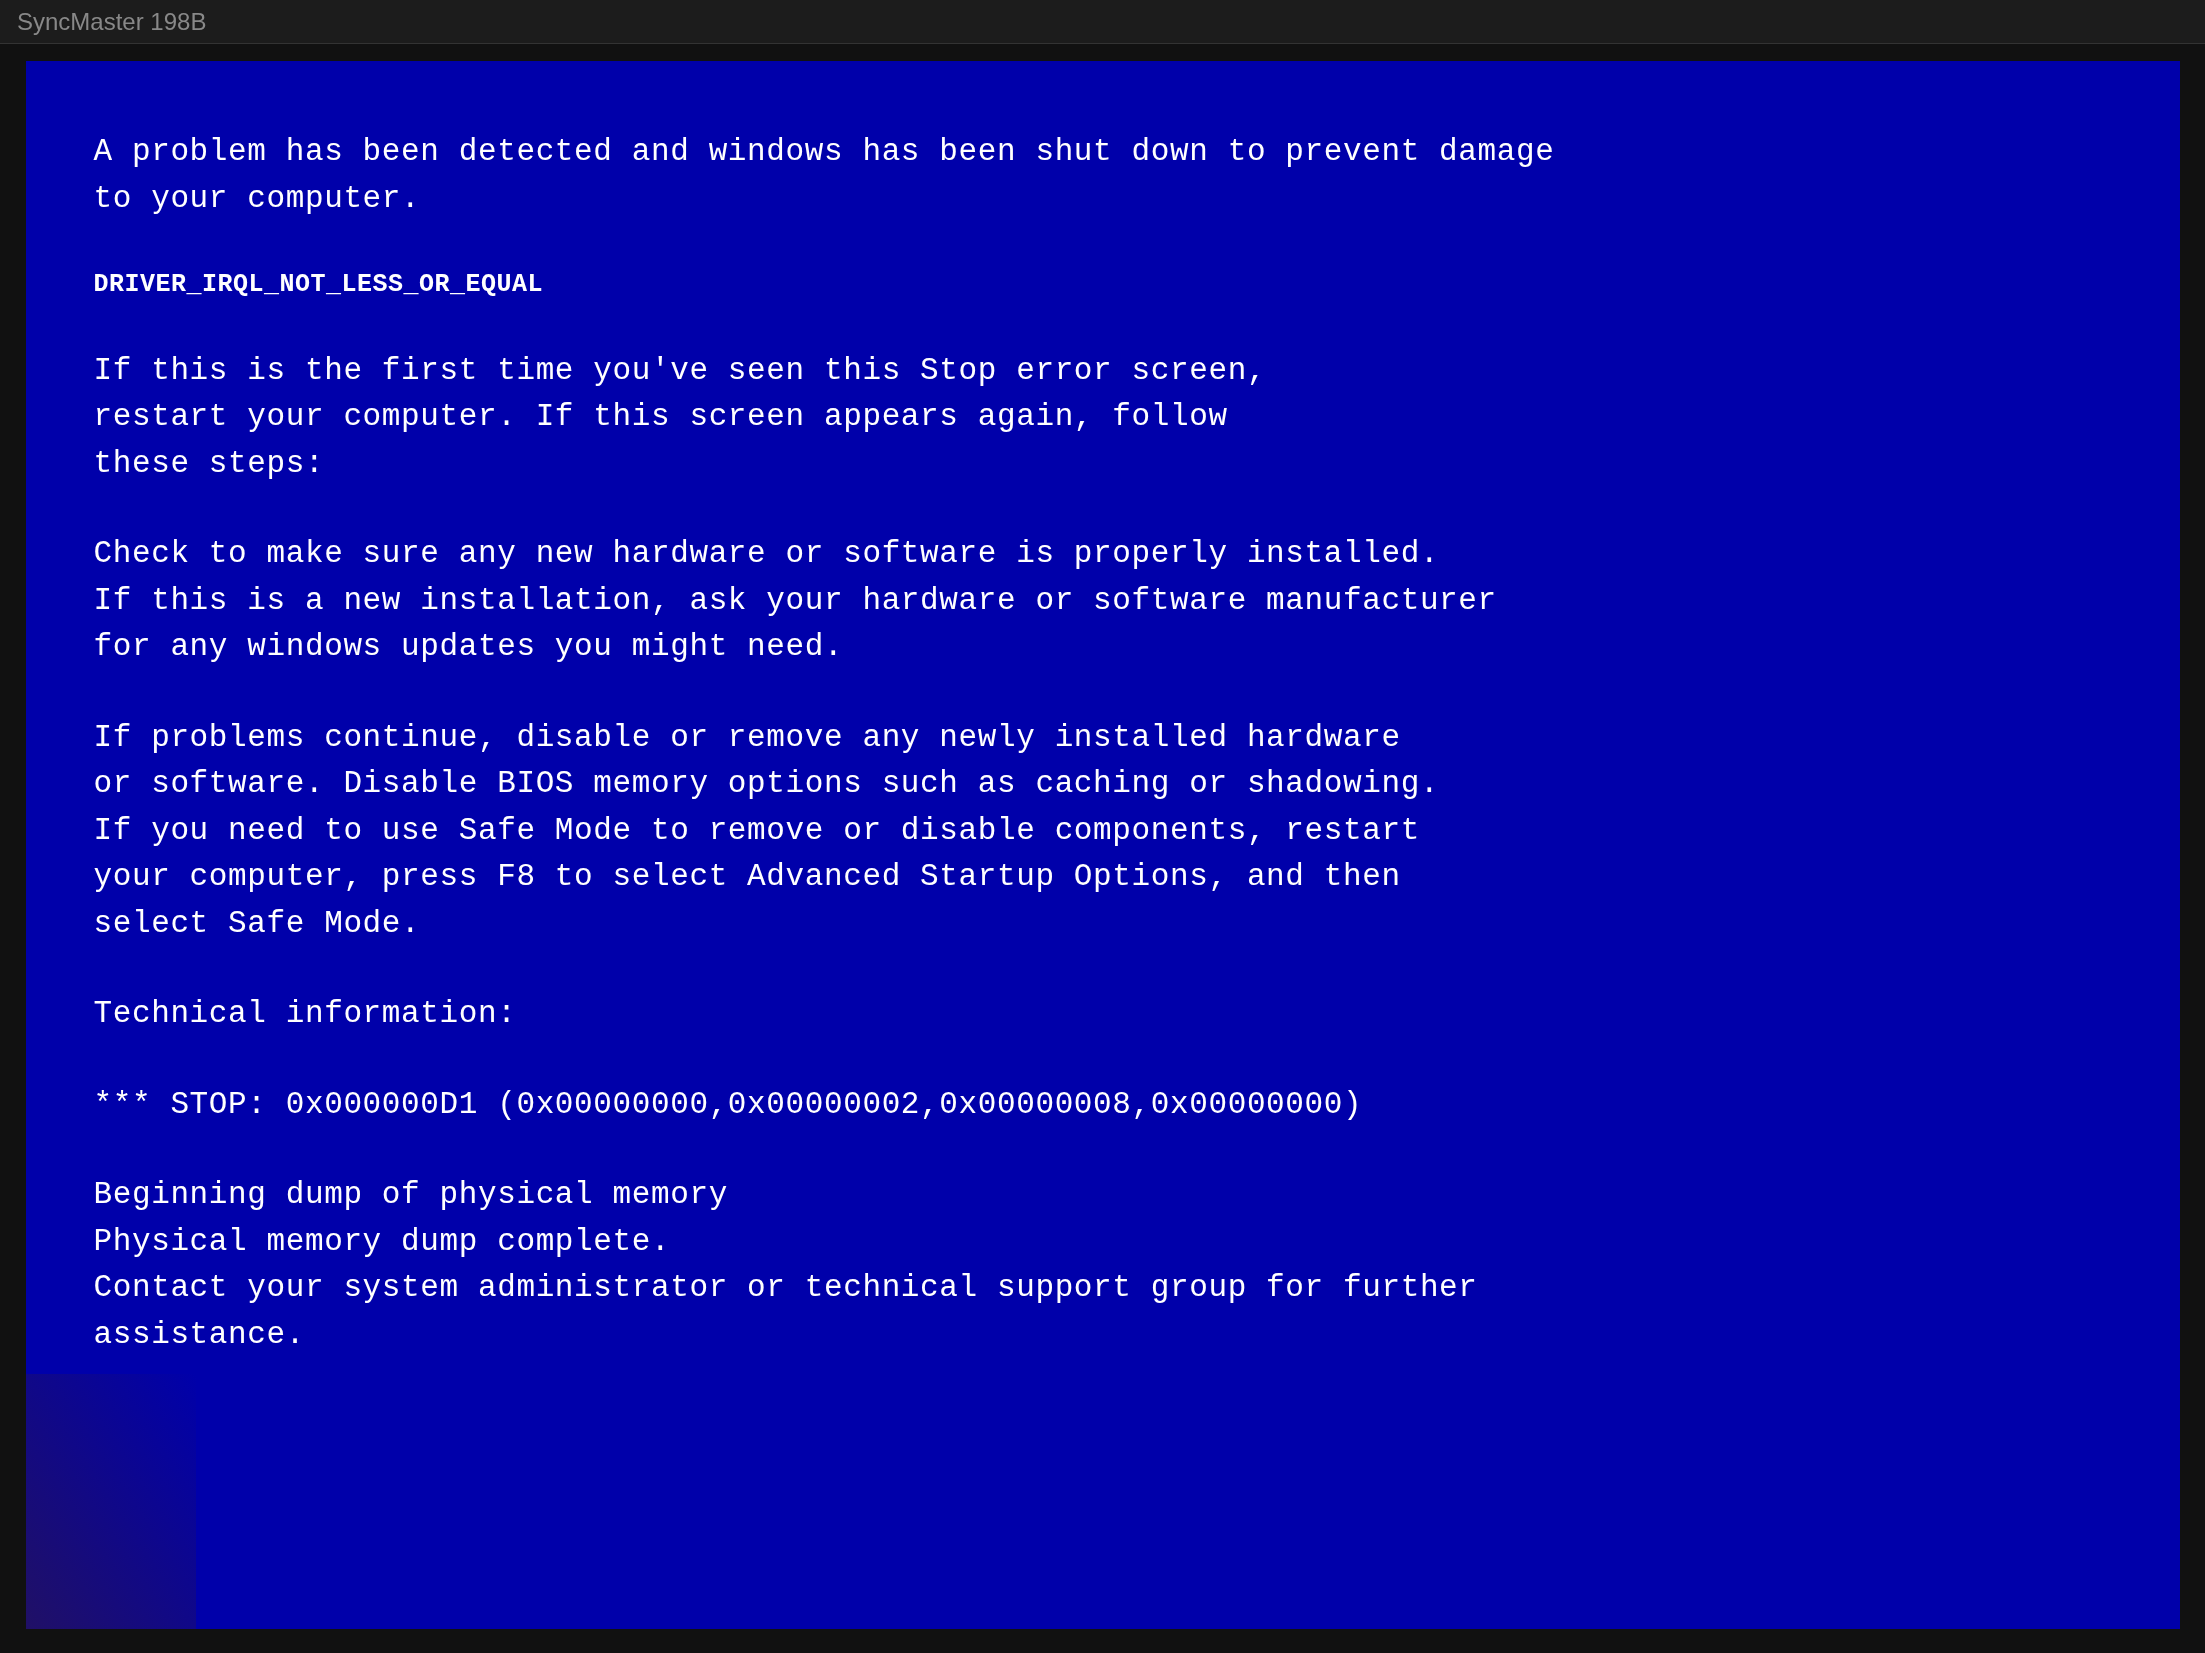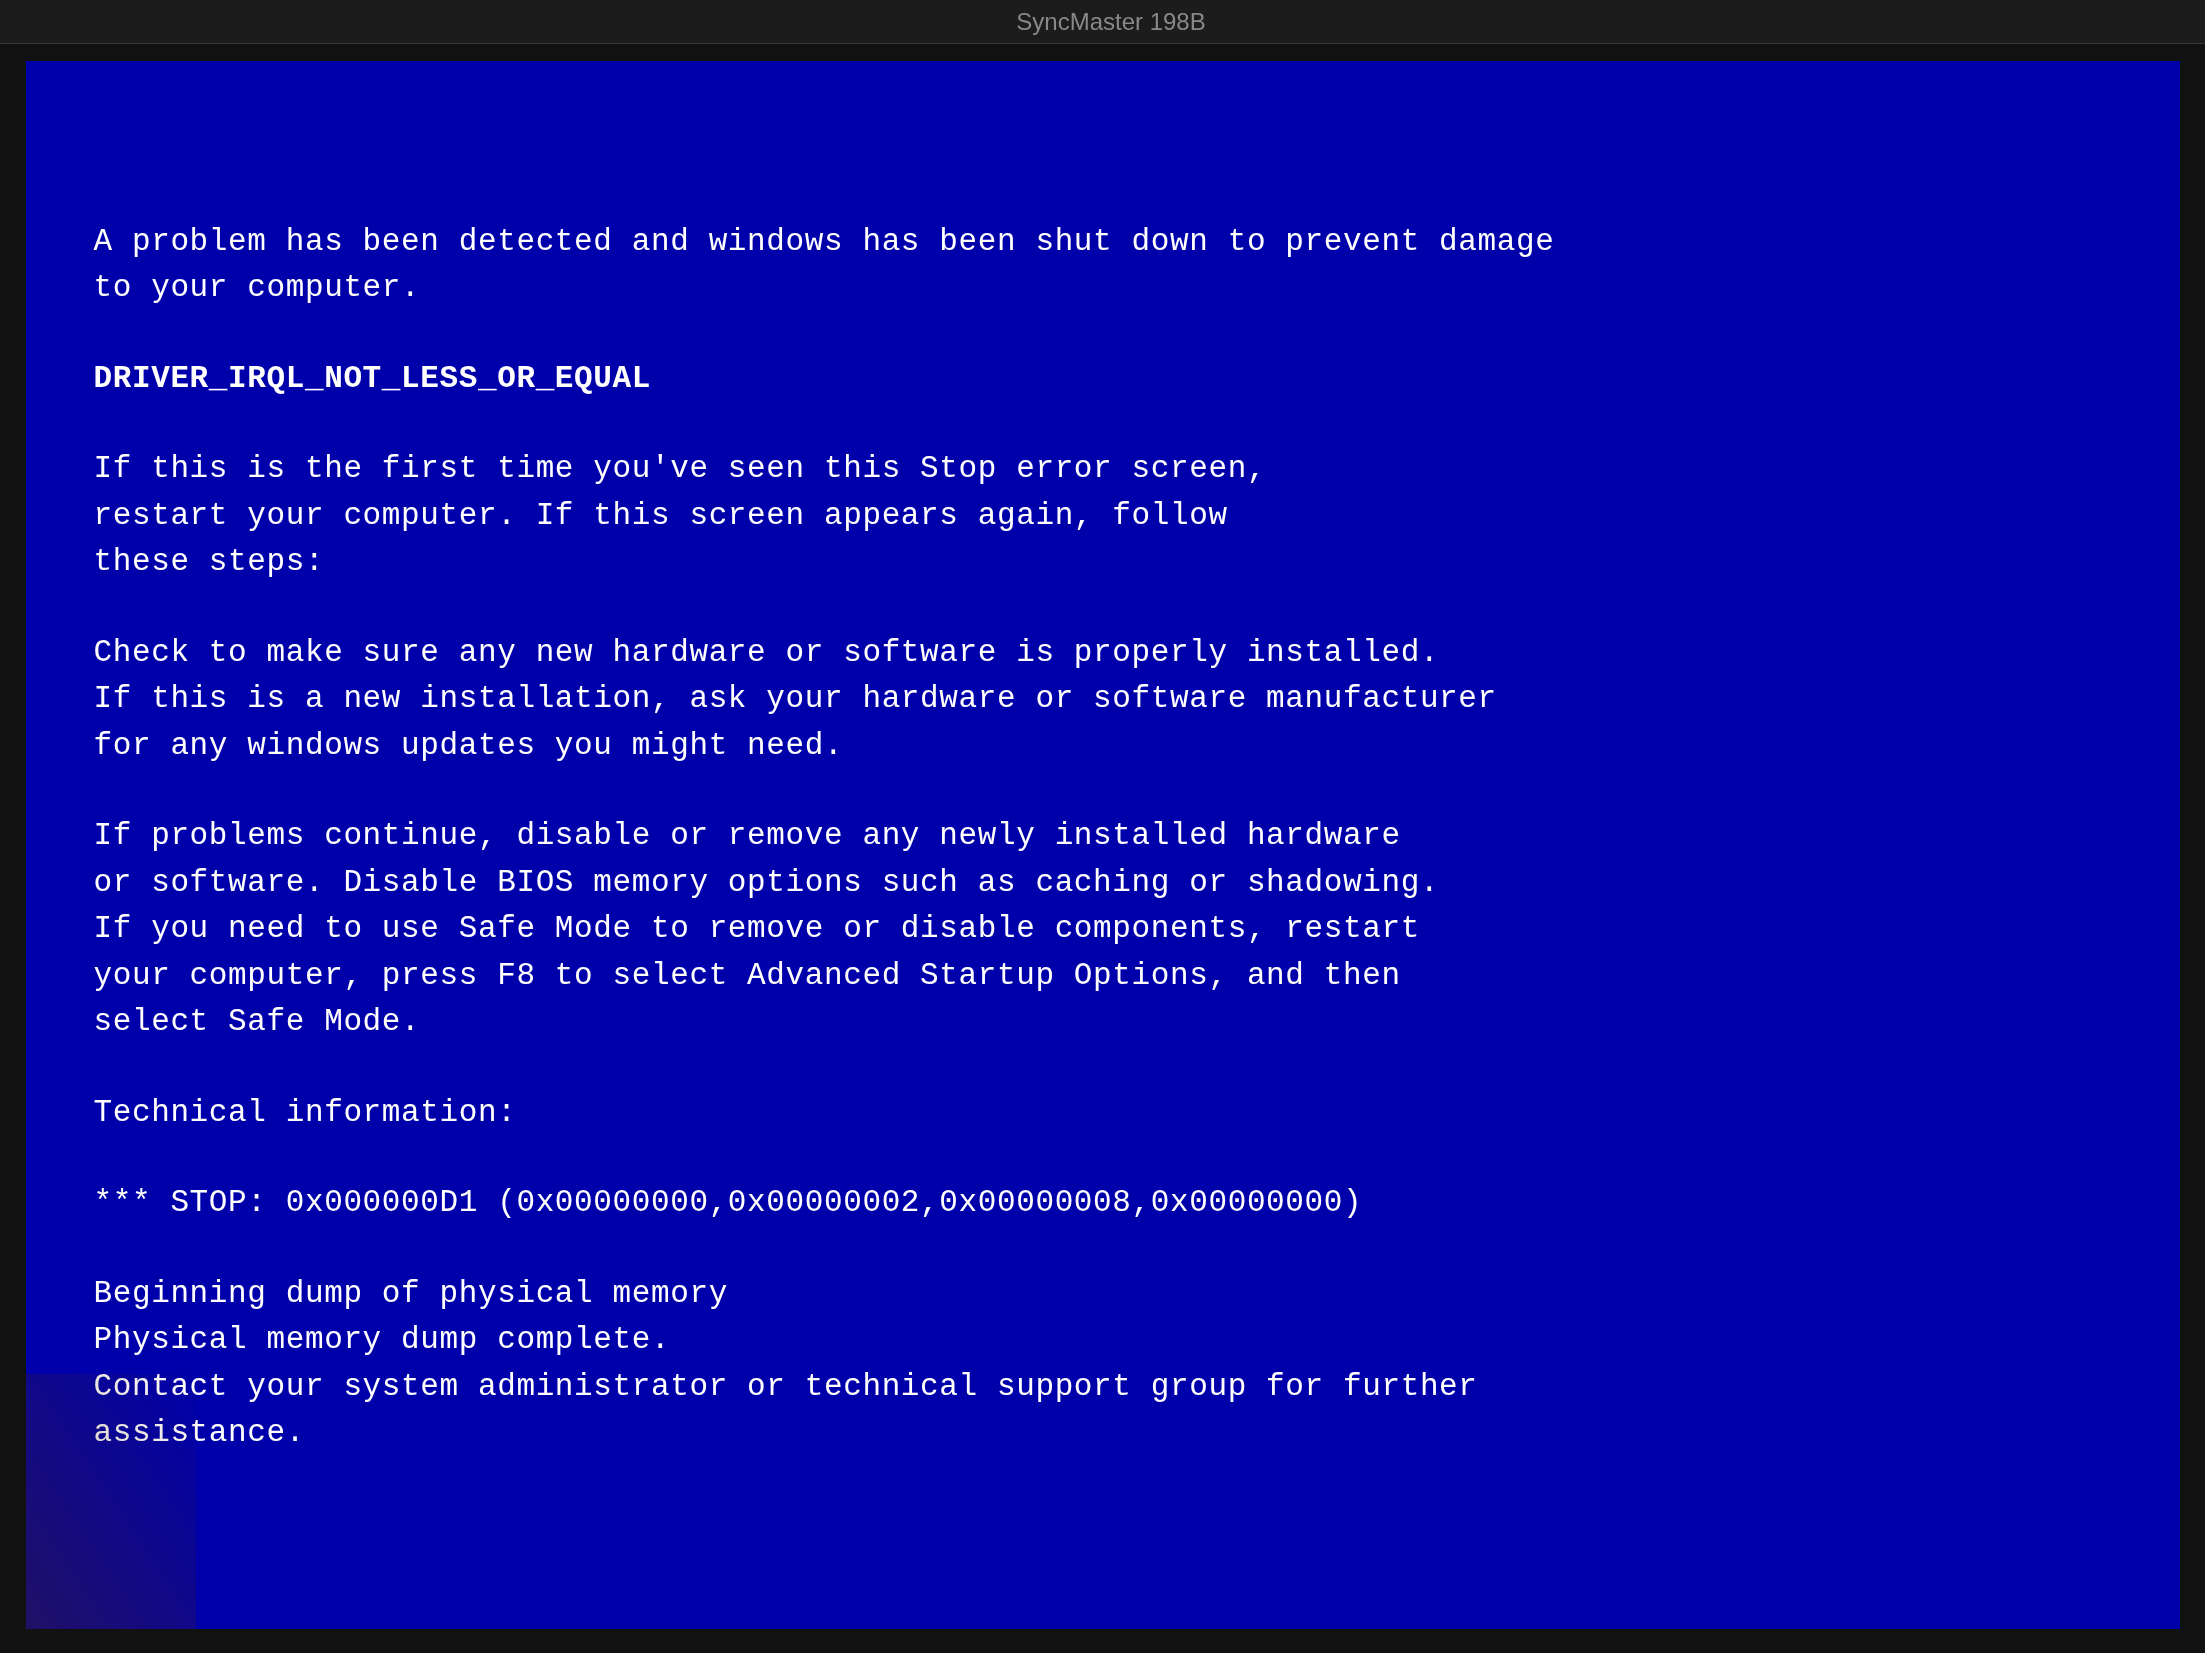--- a/index.html
+++ b/index.html
@@ -1,19 +1,18 @@
 <!DOCTYPE html>
 <html style="font-size:13.6px"><head>
   <meta charset="utf-8">
   <style>
     * {
       margin: 0;
       padding: 0;
       box-sizing: border-box;
-      justify-content: center;
     }
 
     body {
       width: 2205px;
       height: 1654px;
       background: #1a1a1a;
       display: flex;
       flex-direction: column;
       align-items: center;
       justify-content: flex-start;
@@ -69,21 +68,21 @@
 
     .bsod-section {
       margin-bottom: 31px;
     }
 
     .bsod-section:last-child {
       margin-bottom: 14px;
     }
 
     .error-code {
-      font-size: 31px;
+      font-size: 25px;
       font-weight: bold;
       color: #ffffff;
     }
 
     .bottom-left-vignette {
       position: absolute;
       bottom: 0;
       left: 0;
       width: 170px;
       height: 255px;

